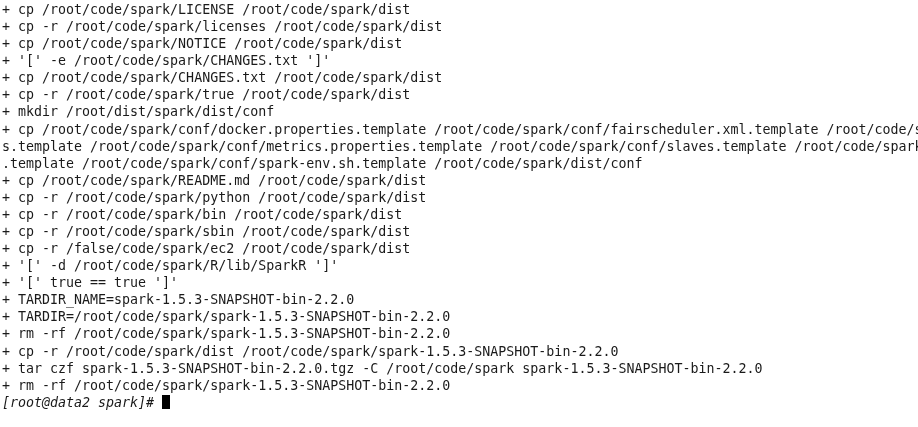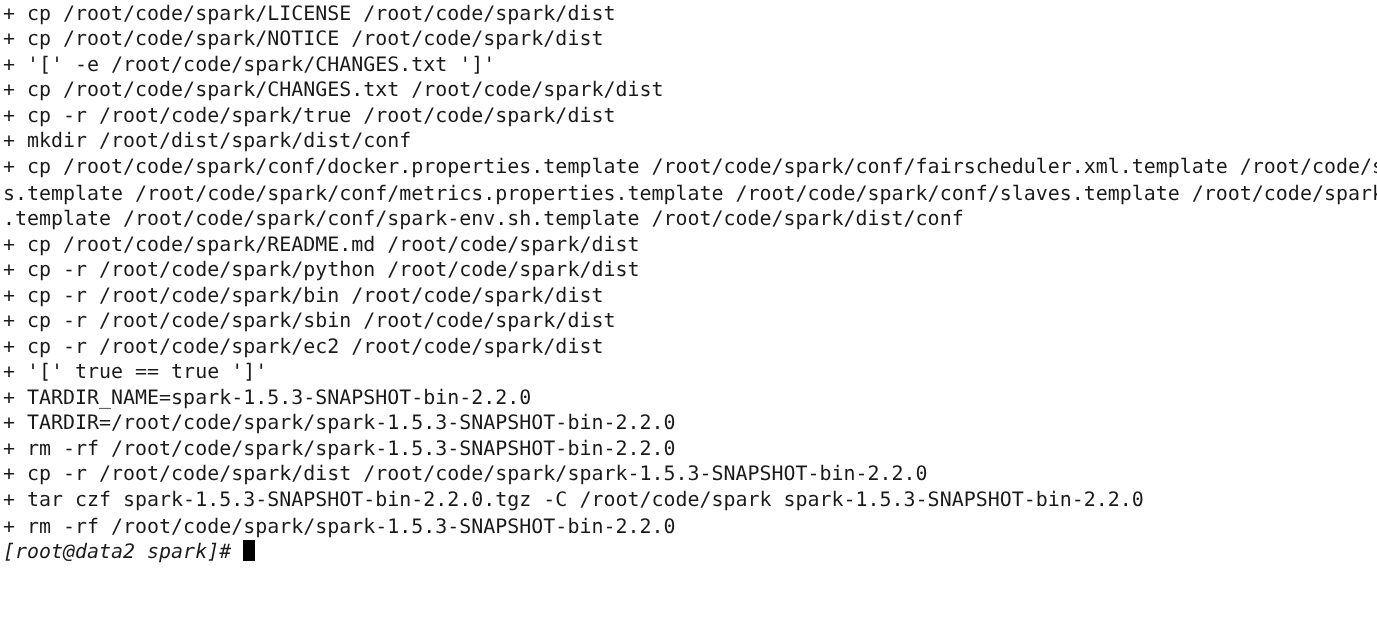--- a/index.html
+++ b/index.html
@@ -39,33 +39,35 @@
     background: #000000;
     vertical-align: -2px;
   }
 </style>
 </head>
 <body>
 
 <div class="terminal" style="background: rgb(255, 255, 255); color: rgb(26, 26, 26);">
   <div>
       <div class="line">+ cp /root/code/spark/LICENSE /root/code/spark/dist</div>
+      <div class="line">+ cp -r /root/code/spark/licenses /root/code/spark/dist</div>
       <div class="line">+ cp /root/code/spark/NOTICE /root/code/spark/dist</div>
       <div class="line">+ '[' -e /root/code/spark/CHANGES.txt ']'</div>
       <div class="line">+ cp /root/code/spark/CHANGES.txt /root/code/spark/dist</div>
       <div class="line">+ cp -r /root/code/spark/true /root/code/spark/dist</div>
       <div class="line">+ mkdir /root/dist/spark/dist/conf</div>
       <div class="line">+ cp /root/code/spark/conf/docker.properties.template /root/code/spark/conf/fairscheduler.xml.template /root/code/s</div>
       <div class="line">s.template /root/code/spark/conf/metrics.properties.template /root/code/spark/conf/slaves.template /root/code/spark</div>
       <div class="line">.template /root/code/spark/conf/spark-env.sh.template /root/code/spark/dist/conf</div>
       <div class="line">+ cp /root/code/spark/README.md /root/code/spark/dist</div>
       <div class="line">+ cp -r /root/code/spark/python /root/code/spark/dist</div>
       <div class="line">+ cp -r /root/code/spark/bin /root/code/spark/dist</div>
       <div class="line">+ cp -r /root/code/spark/sbin /root/code/spark/dist</div>
-      <div class="line">+ cp -r /root/code/spark/ec2 /root/code/spark/dist</div>
+      <div class="line">+ cp -r /false/code/spark/ec2 /root/code/spark/dist</div>
+      <div class="line">+ '[' -d /root/code/spark/R/lib/SparkR ']'</div>
       <div class="line">+ '[' true == true ']'</div>
       <div class="line">+ TARDIR_NAME=spark-1.5.3-SNAPSHOT-bin-2.2.0</div>
       <div class="line">+ TARDIR=/root/code/spark/spark-1.5.3-SNAPSHOT-bin-2.2.0</div>
       <div class="line">+ rm -rf /root/code/spark/spark-1.5.3-SNAPSHOT-bin-2.2.0</div>
       <div class="line">+ cp -r /root/code/spark/dist /root/code/spark/spark-1.5.3-SNAPSHOT-bin-2.2.0</div>
       <div class="line">+ tar czf spark-1.5.3-SNAPSHOT-bin-2.2.0.tgz -C /root/code/spark spark-1.5.3-SNAPSHOT-bin-2.2.0</div>
       <div class="line">+ rm -rf /root/code/spark/spark-1.5.3-SNAPSHOT-bin-2.2.0</div>
     </div>
   <div class="prompt-line"><span>[root@data2 spark]# </span><span class="cursor" style="background: rgb(0, 0, 0);"></span></div>
 </div>

